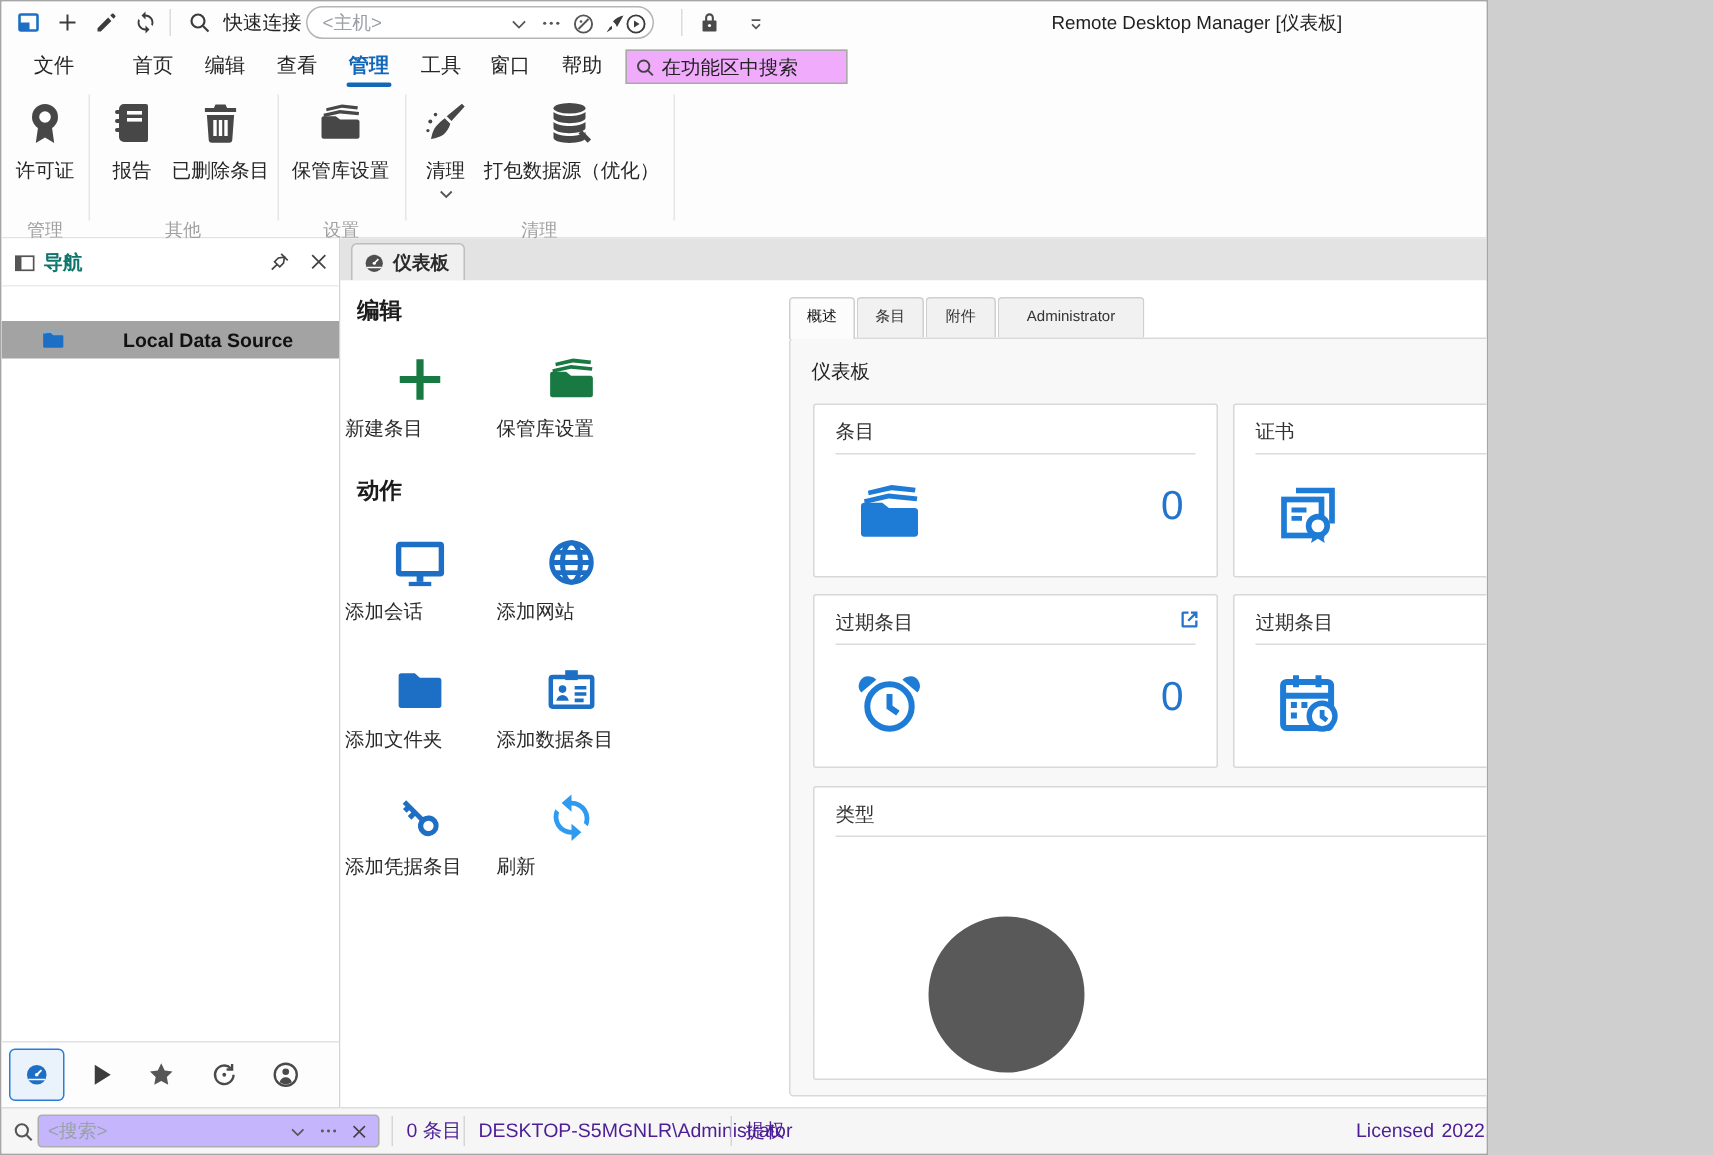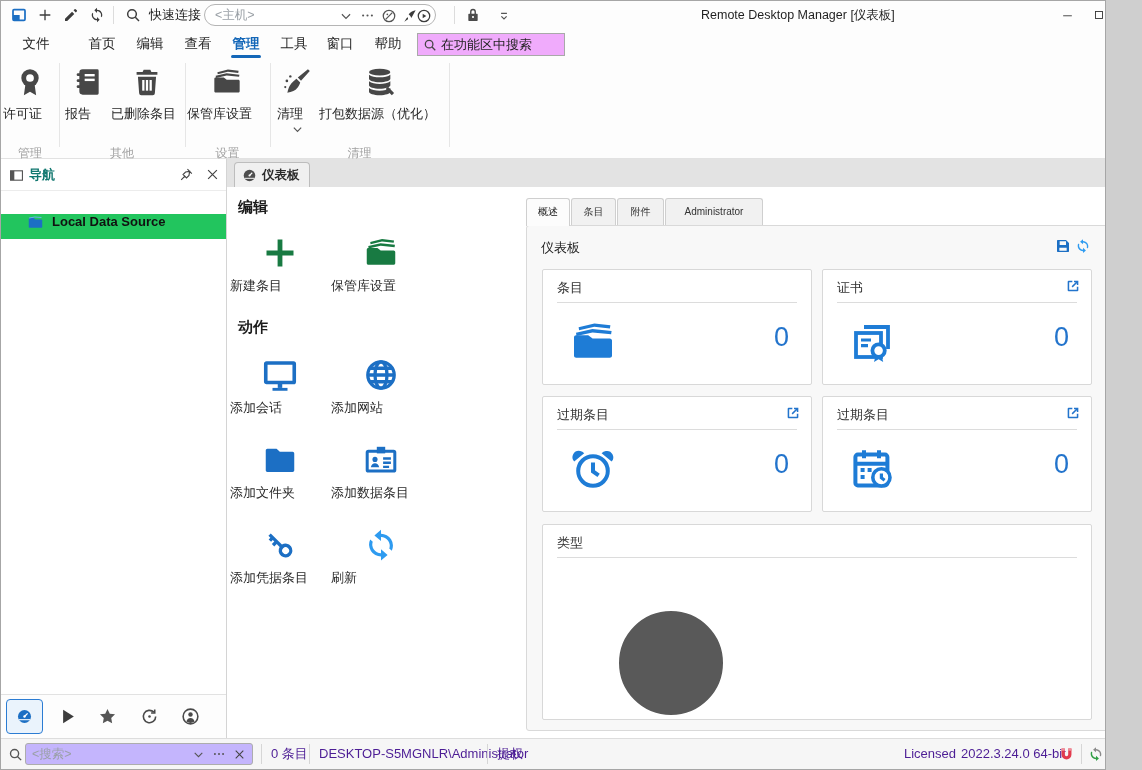--- a/index.html
+++ b/index.html
@@ -1,18 +1,18 @@
 <!DOCTYPE html>
 <html><head>
 <meta charset="utf-8">
 <style>
   * { margin:0; padding:0; box-sizing:border-box; }
   html,body { background:#cfcfcf; }
   body { font-family:"Liberation Sans","DejaVu Sans",sans-serif; color:#222; }
-  #window { position:relative; width:1106px; height:770px; background:#fff; border:1px solid #a6a6a6; overflow:hidden; }
+  #window { position:relative; width:992px; height:770px; background:#fff; border:1px solid #a6a6a6; overflow:hidden; }
   .abs { position:absolute; }
   svg { display:block; }
   .vsep { position:absolute; width:1px; background:#dcdcdc; }
   input { font-family:inherit; outline:none; }
   input::placeholder { color:#9aa0a6; }
 
   
   #titlebar { position:absolute; left:0; top:0; width:100%; height:28px; background:#fdfdfd; }
   .tb-ic { position:absolute; top:6px; width:16px; height:16px; cursor:pointer; }
   #host-combo { position:absolute; left:203px; top:3px; width:232px; height:22px; border:1px solid #b5b5b5; border-radius:11px; background:#fff; }
@@ -23,37 +23,37 @@
   
   #menubar { position:absolute; left:0; top:28px; width:100%; height:30px; background:#fdfdfd; }
   .menu-item { position:absolute; top:0; height:30px; line-height:29px; text-align:center; font-size:13.5px; color:#262626; cursor:pointer; }
   .menu-item.active { color:#1467b8; font-weight:bold; }
   .menu-underline { position:absolute; top:26px; height:3px; background:#1467b8; border-radius:2px; }
   #ribbon-search { position:absolute; left:416px; top:4px; width:148px; height:23px; border:1px solid #a9a9a9; background:#f0abfc; display:flex; align-items:center; padding-left:5px; cursor:text; }
   #ribbon-search span { font-size:13px; color:#222; margin-left:4px; }
 
   
   #ribbon { position:absolute; left:0; top:58px; width:100%; height:100px; background:#fdfdfd; border-bottom:1px solid #e2e2e2; }
-  .rb-btn { position:absolute; top:4px; text-align:left; cursor:pointer; }
+  .rb-btn { position:absolute; top:4px; text-align:center; cursor:pointer; }
   .rb-btn .rb-ic { margin:3px auto 0; width:32px; height:32px; }
   .rb-btn .rb-lbl { margin-top:7px; font-size:13px; color:#262626; white-space:nowrap; }
   .rb-grp-lbl { position:absolute; top:86px; text-align:center; font-size:12px; color:#a0a0a0; }
   .rb-sep { top:4px; height:84px; background:#e6e6e6; }
 
   
   #tabstrip { position:absolute; left:226px; top:158px; width:916px; height:28px; background:#e3e3e3; }
   #doc-tab { position:absolute; left:7px; top:3px; width:76px; height:25px; background:#f0f0f0; border:1px solid #bdbdbd; border-bottom:none; border-radius:4px 4px 0 0; display:flex; align-items:center; padding-left:7px; cursor:pointer; }
   #doc-tab span { font-size:12.5px; font-weight:bold; color:#2b2b2b; margin-left:5px; }
 
   
   #navpanel { position:absolute; left:0; top:158px; width:226px; height:579px; background:#fff; border-right:1px solid #d4d4d4; }
   #nav-header { position:absolute; left:0; top:0; width:100%; height:32px; border-bottom:1px solid #ececec; }
   #nav-title { position:absolute; left:28px; top:0; height:32px; line-height:32px; font-size:13px; font-weight:bold; color:#0f766e; }
   #nav-colhead { position:absolute; left:0; top:32px; width:100%; height:23px; border-bottom:1px solid #efefef; font-size:12.5px; color:#444; line-height:23px; padding-left:8px; }
-  #nav-row { position:absolute; left:0; top:55px; width:100%; height:25px; background:#22c55e; display:flex; align-items:flex-start; cursor:pointer; }
+  #nav-row { position:absolute; left:0; top:55px; width:100%; height:25px; background:#a3a3a3; display:flex; align-items:center; cursor:pointer;gap:30px; }
   #nav-row span { font-size:13px; font-weight:bold; color:#111; margin-left:8px; }
   #nav-footer { position:absolute; left:0; top:535px; width:100%; height:44px; border-top:1px solid #e2e2e2; background:#fdfdfd; }
   #nav-dash-toggle { position:absolute; left:5px; top:4px; width:37px; height:35px; border:1px solid #2b7cd3; border-radius:4px; background:#eaf3fc; display:flex; align-items:center; justify-content:center; cursor:pointer; }
   .foot-ic { position:absolute; top:12px; width:19px; height:19px; cursor:pointer; }
 
   
   #workspace { position:absolute; left:226px; top:186px; width:916px; height:551px; background:#fff; }
   .ws-heading { position:absolute; font-size:15px; font-weight:bold; color:#1c1c1c; }
   .ws-btn { position:absolute; width:100px; text-align:left; cursor:pointer; }
   .ws-btn .ws-ic { margin:0 auto; width:36px; height:36px; }

